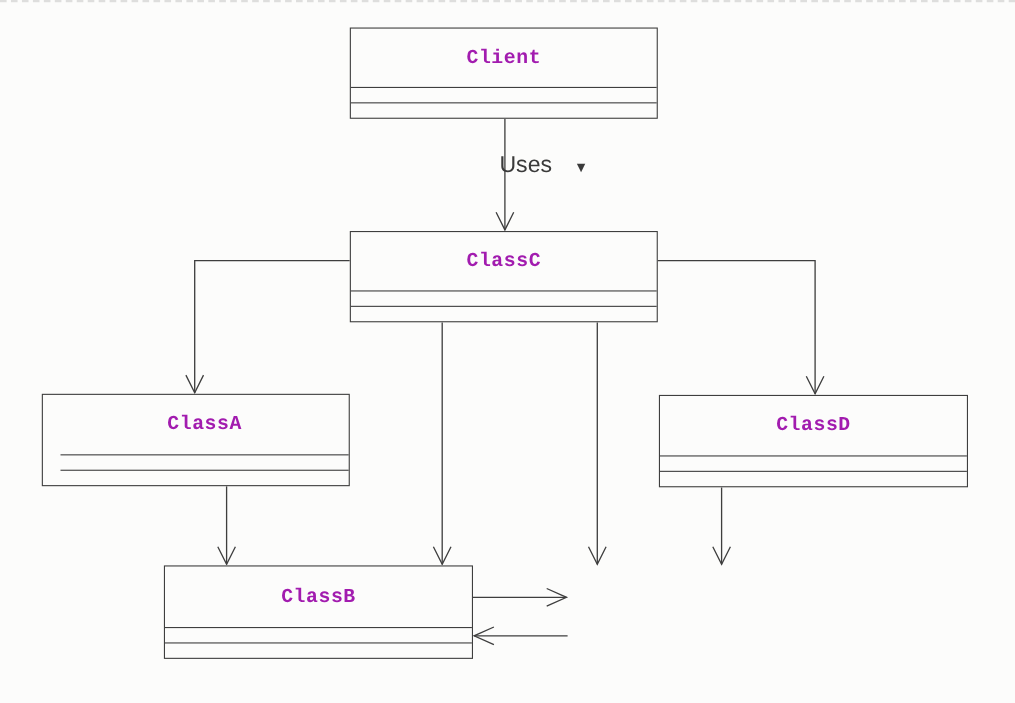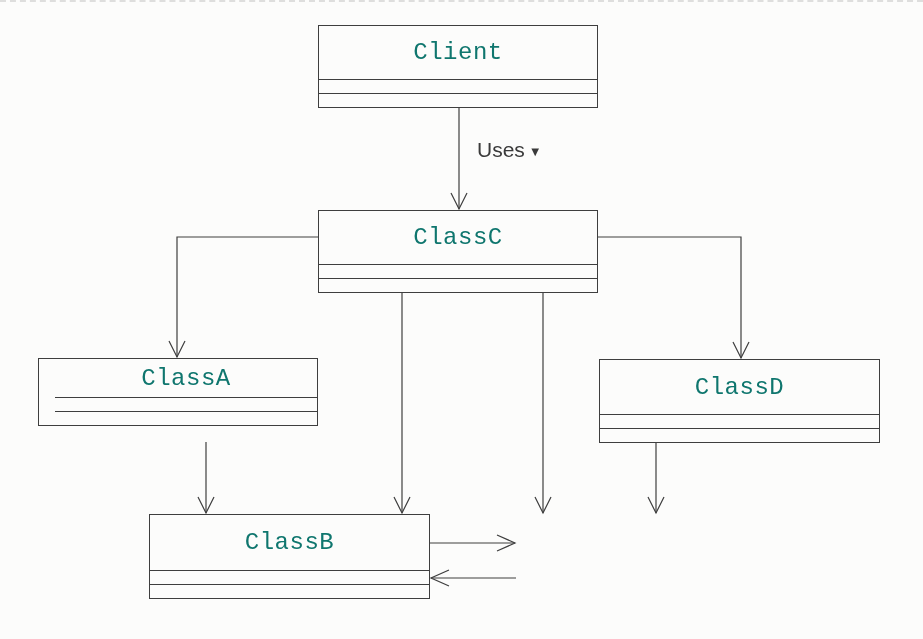--- a/index.html
+++ b/index.html
@@ -42,40 +42,40 @@
     background: #fcfcfb;
     display: flex;
     flex-direction: column;
   }
   .uml-name {
     flex: 1;
     display: flex;
     align-items: center;
     justify-content: center;
     font-family: "Liberation Mono", "DejaVu Sans Mono", monospace;
-    font-weight: normal;
-    font-size: 24px;
+    font-weight: bold;
+    font-size: 18px;
     letter-spacing: 0.5px;
-    color: #0f766e;
+    color: #a21caf;
   }
   .uml-attrs {
     height: 13px;
     border-top: 1px solid #3e3e3e;
   }
   .uml-ops {
     height: 13px;
     border-top: 1px solid #3e3e3e;
   }
   .uses-label {
     position: absolute;
-    left: 477px;
+    left: 454px;
     top: 138px;
     display: flex;
     align-items: center;
-    gap: 4px;
+    gap: 20px;
     font-size: 21px;
     color: #3a3a3a;
     white-space: nowrap;
   }
   .uses-label .tri {
     font-size: 13px;
     color: #3a3a3a;
     line-height: 1;
     padding-top: 3px;
   }
@@ -145,21 +145,21 @@
     <span>Uses</span>
     <span class="tri">▼</span>
   </div>
 
   <div class="uml-box" style="left:318px; top:210px; width:280px; height:83px;">
     <div class="uml-name">ClassC</div>
     <div class="uml-attrs"></div>
     <div class="uml-ops"></div>
   </div>
 
-  <div class="uml-box" style="left:38px; top:358px; width:280px; height:68px;padding-left:16px;">
+  <div class="uml-box" style="left:38px; top:358px; width:280px; height:84px;padding-left:16px;">
     <div class="uml-name">ClassA</div>
     <div class="uml-attrs"></div>
     <div class="uml-ops"></div>
   </div>
 
   <div class="uml-box" style="left:149px; top:514px; width:281px; height:85px;">
     <div class="uml-name">ClassB</div>
     <div class="uml-attrs"></div>
     <div class="uml-ops"></div>
   </div>

